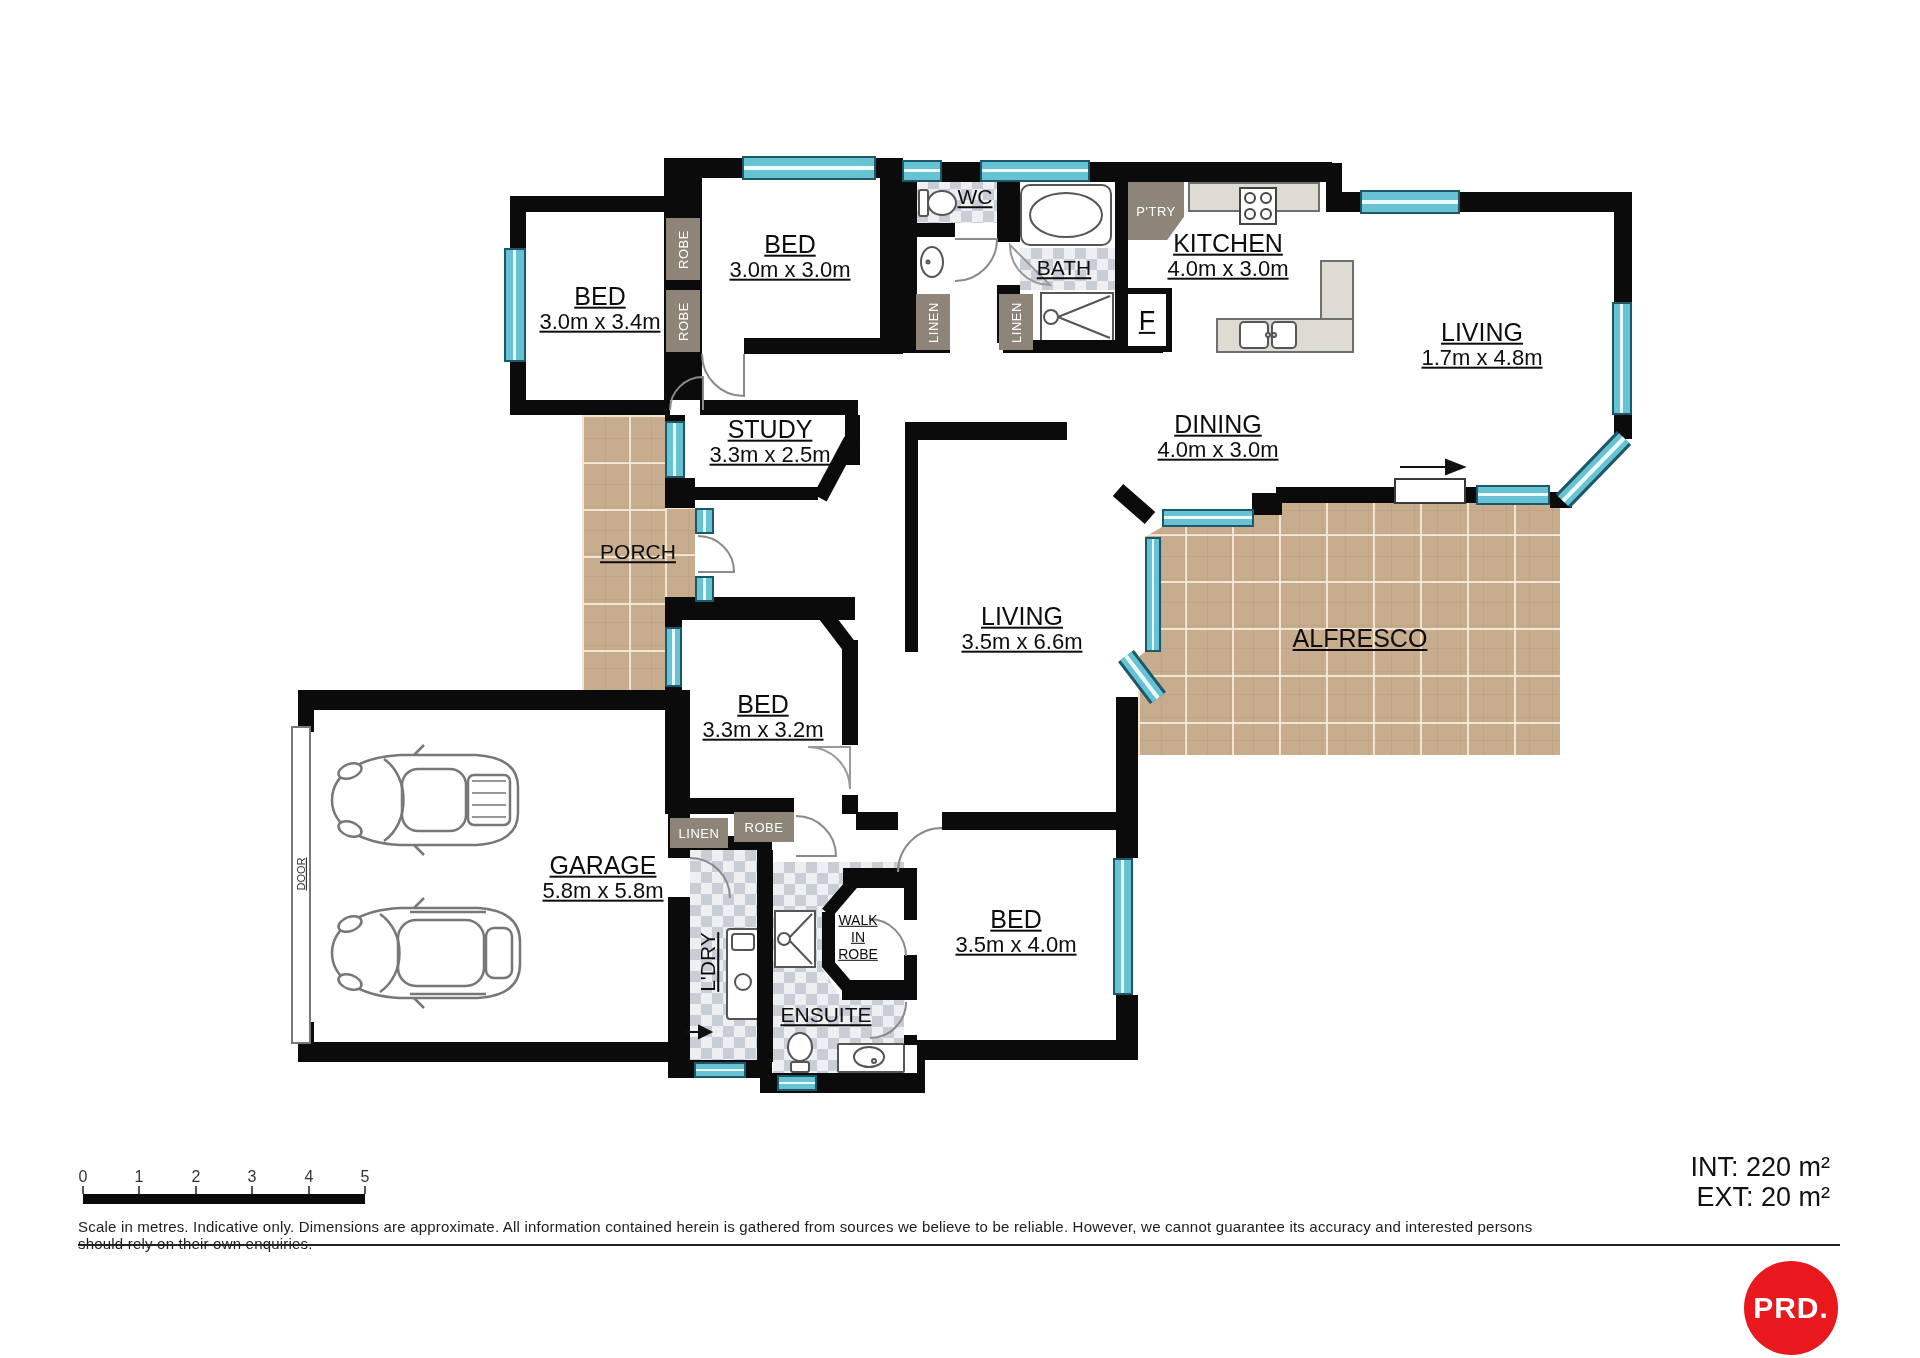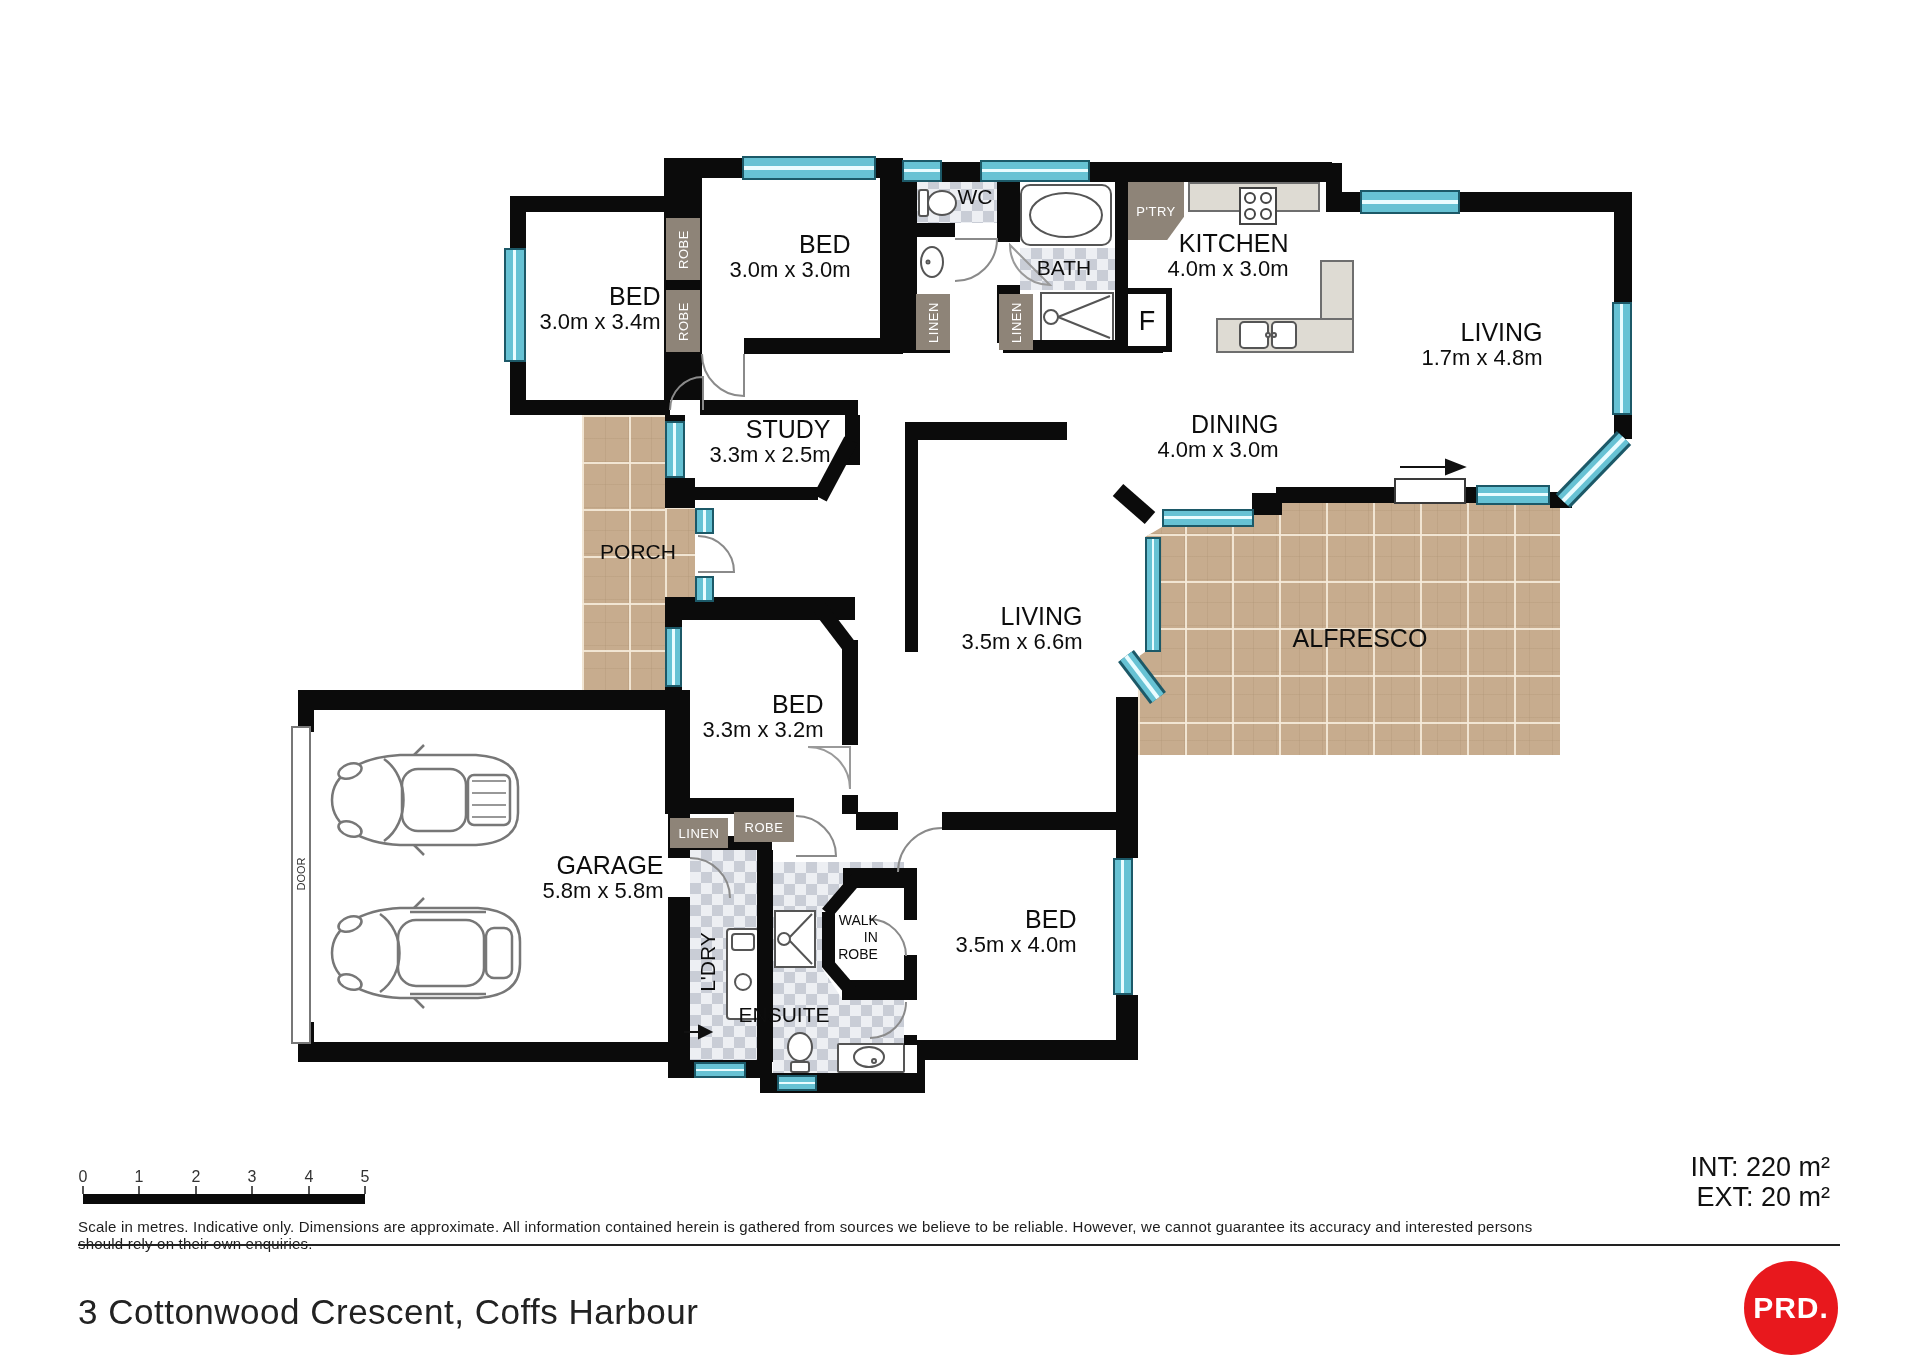--- a/index.html
+++ b/index.html
@@ -17,22 +17,22 @@
                         linear-gradient(90deg,rgba(245,235,218,.9) 2px,transparent 2px),
                         linear-gradient(rgba(176,150,120,.35) 1px,transparent 1px),
                         linear-gradient(90deg,rgba(176,150,120,.35) 1px,transparent 1px);
        background-size:47px 47px,47px 47px,23px 23px,23px 23px;}
   .ctr{position:absolute;background:#dedbd3;border:2px solid #6e6e6e;box-sizing:border-box;}
   .fix{position:absolute;background:#fff;border:2px solid #555;box-sizing:border-box;}
   .panel{position:absolute;background:#fff;border:2px solid #3a3a3a;box-sizing:border-box;}
   .closet{position:absolute;background:#8e8478;color:#fff;display:flex;align-items:center;
           justify-content:center;font-size:13px;letter-spacing:.5px;}
   .vt{transform:rotate(-90deg);white-space:nowrap;}
-  .rlabel{position:absolute;transform:translate(-50%,-50%);text-align:right;line-height:1.12;
-          white-space:nowrap;color:#0d0d0d;}
+  .rlabel{position:absolute;transform:translate(-50%,-50%);text-align:center;line-height:1.12;
+          white-space:nowrap;color:#0d0d0d;text-decoration:underline;}
   .rname{font-size:25px;}
   .rdims{font-size:22px;}
   .small{font-size:21px;}
   svg.overlay{position:absolute;left:0;top:0;pointer-events:none;}
   .fnum{position:absolute;transform:translate(-50%,0);font-size:16px;color:#333;}
   .tick{position:absolute;width:2px;height:8px;background:#555;}
   .bar{position:absolute;background:#0a0a0a;}
   .disc{position:absolute;font-size:15px;color:#1c1c1c;letter-spacing:.2px;}
   .rule{position:absolute;background:#222;}
   .area{position:absolute;text-align:right;font-size:27px;color:#111;}
@@ -344,21 +344,21 @@
     <div class="rdims">3.3m x 3.2m</div>
     </div>
   <div class="rlabel" style="left:603px;top:877px;">
     <div class="rname">GARAGE</div>
     <div class="rdims">5.8m x 5.8m</div>
     </div>
   <div class="rlabel" style="left:1016px;top:931px;">
     <div class="rname">BED</div>
     <div class="rdims">3.5m x 4.0m</div>
     </div>
-  <div class="rlabel" style="left:784px;top:1015px;">
+  <div class="rlabel" style="left:826px;top:1015px;">
     <div class="small">ENSUITE</div>
     </div>
   <div class="rlabel" style="left:858px;top:937px;font-size:14px;line-height:1.2;">
     <div>WALK</div>
     <div>IN</div>
     <div>ROBE</div>
     </div>
   <div class="rlabel" style="left:708px;top:962px;">
     <div class="vt small">L'DRY</div>
     </div>
@@ -378,18 +378,17 @@
     <i class="tick" style="left:195px;top:1186px;"></i>
     <i class="tick" style="left:251px;top:1186px;"></i>
     <i class="tick" style="left:308px;top:1186px;"></i>
     <i class="tick" style="left:364px;top:1186px;"></i>
     <i class="bar" style="left:83px;top:1194px;width:282px;height:10px;"></i>
   </div>
   <div class="disc" style="left:78px;top:1218px;width:1500px;">Scale in metres. Indicative only. Dimensions are approximate. All information contained herein is gathered from sources we believe to be reliable. However, we cannot guarantee its accuracy and interested persons should rely on their own enquiries.</div>
   <i class="rule" style="left:78px;top:1244px;width:1762px;height:2px;"></i>
   <div class="area" style="left:1530px;top:1152px;width:300px;">INT: 220 m²</div>
   <div class="area" style="left:1530px;top:1182px;width:300px;">EXT: 20 m²</div>
-  <div class="addr" style="left:78px;top:1292px;">3 Cottonwood Crescent, Coffs Harbour</div>
   <div class="logo" style="left:1744px;top:1261px;width:94px;height:94px;background:#e8181d;">
     <span>PRD.</span>
     </div>
 
 </div>
 
 </body></html>

